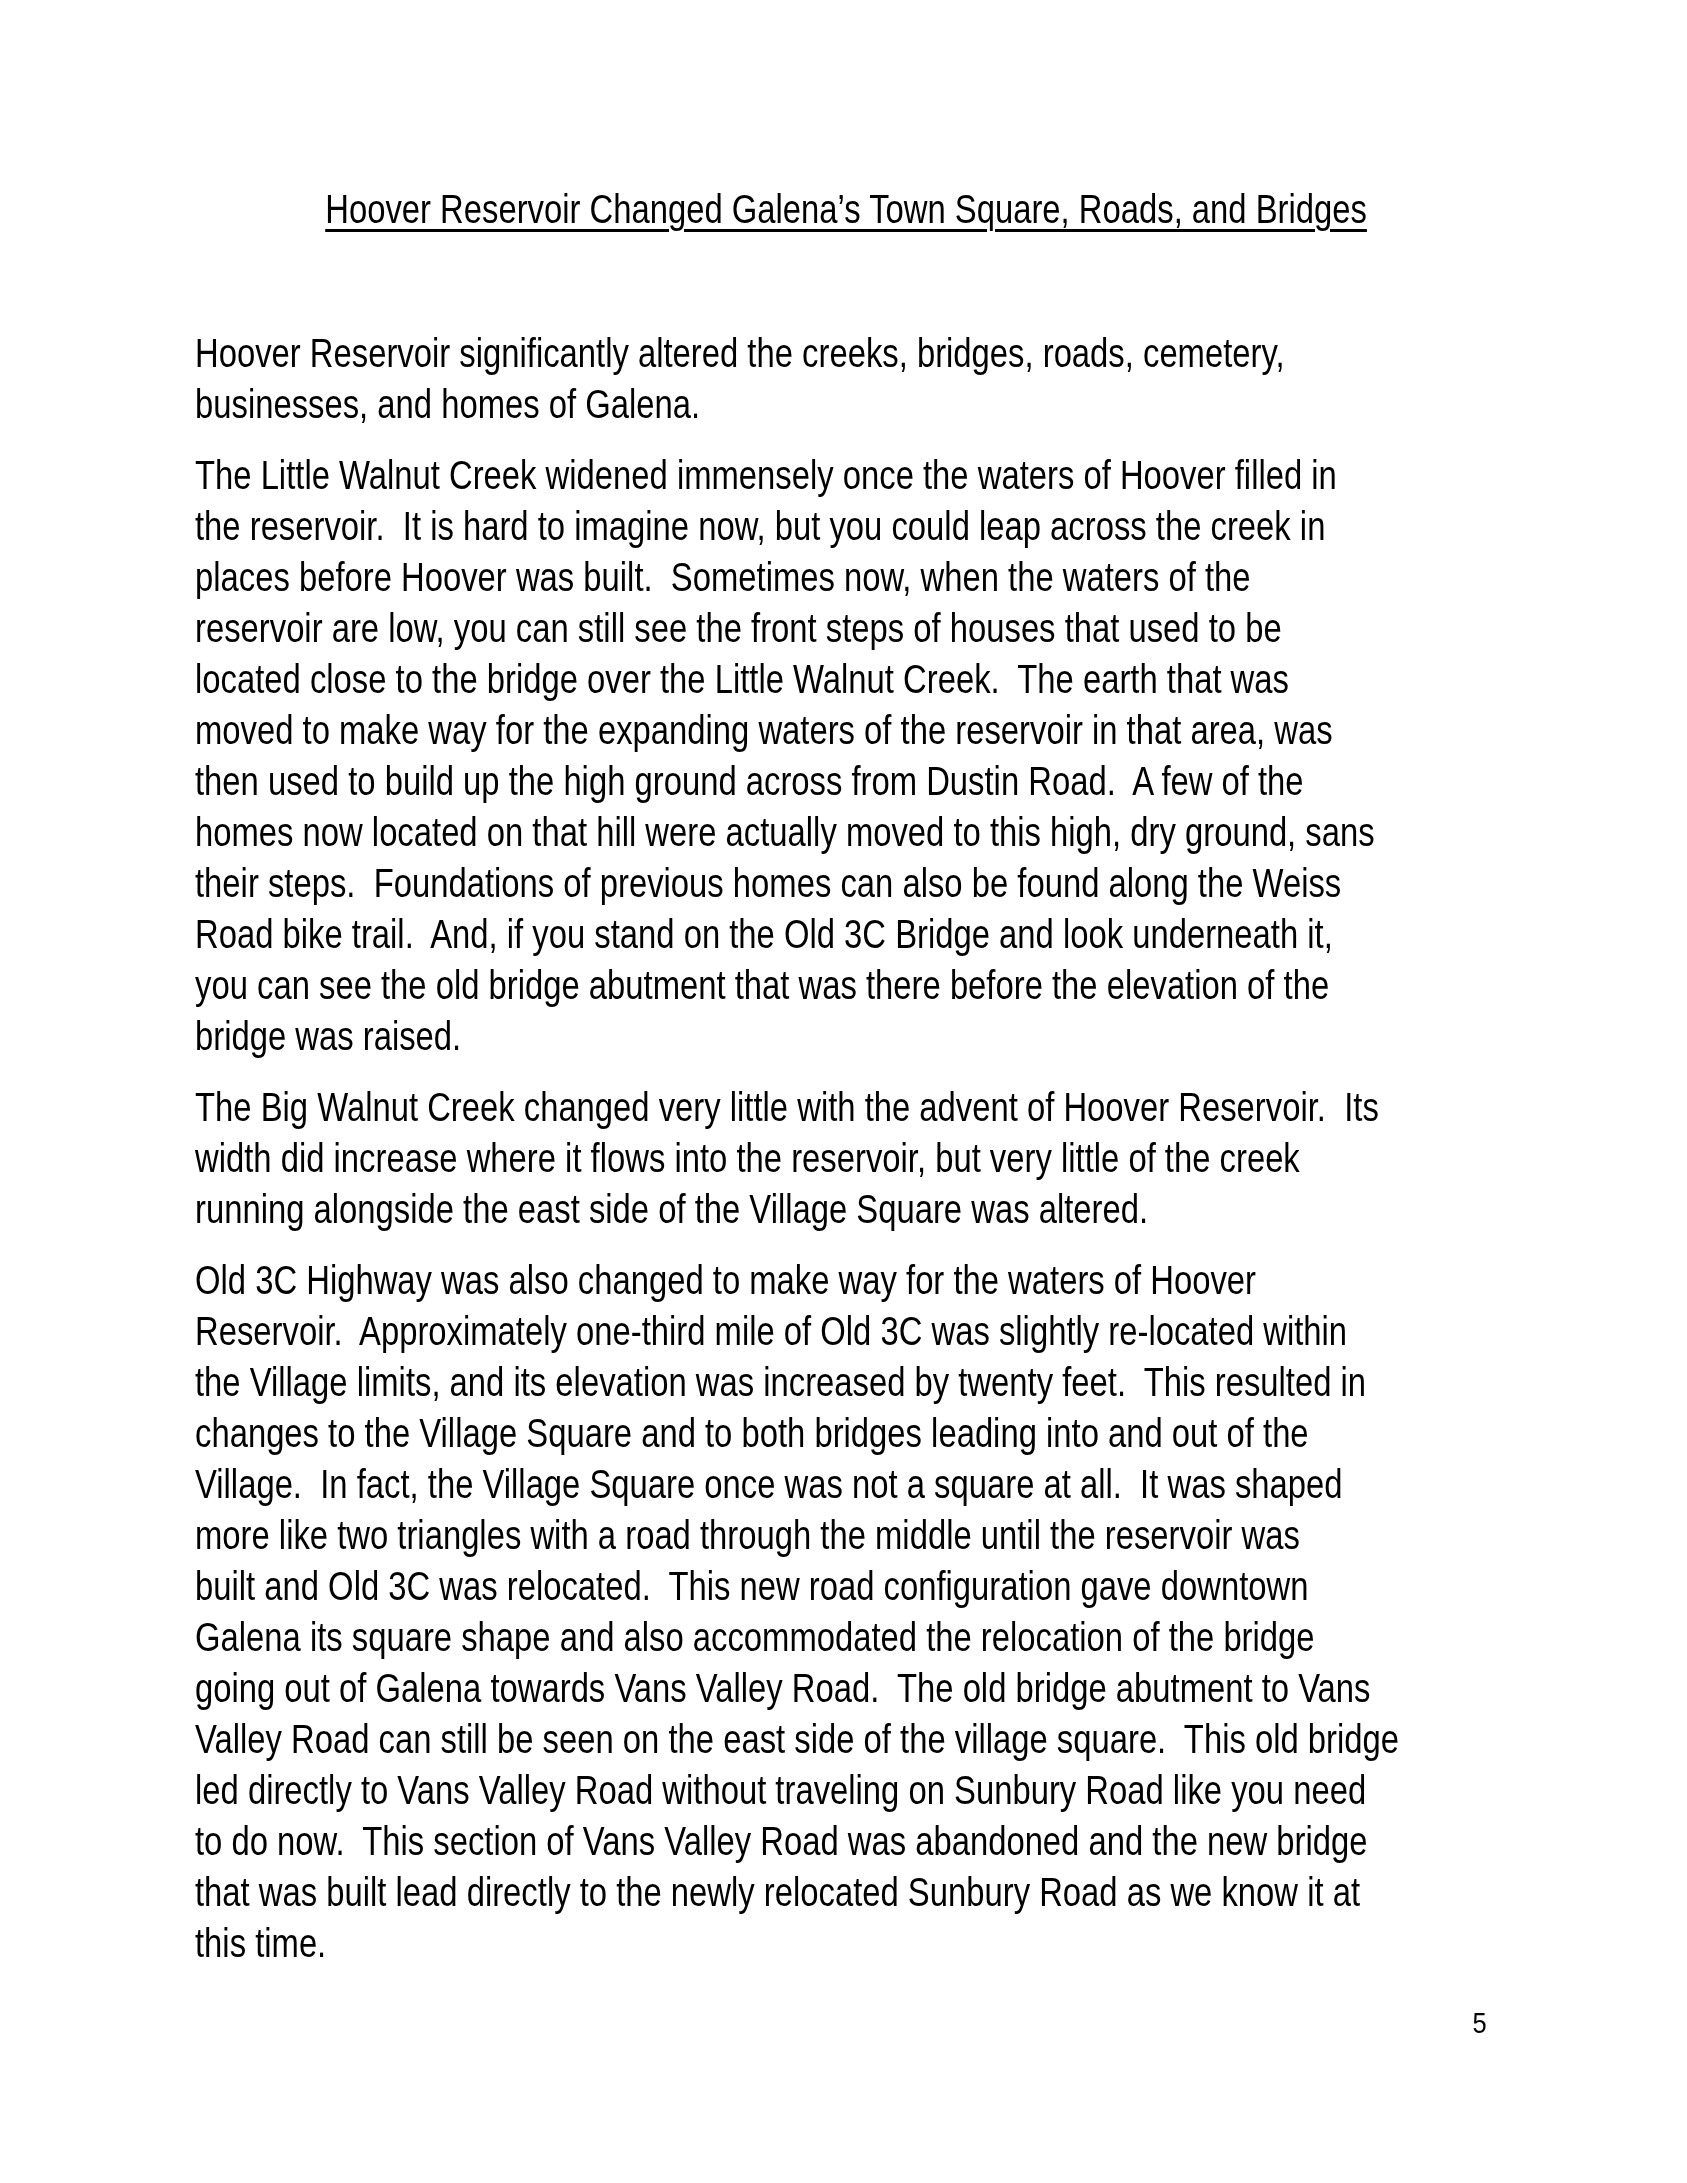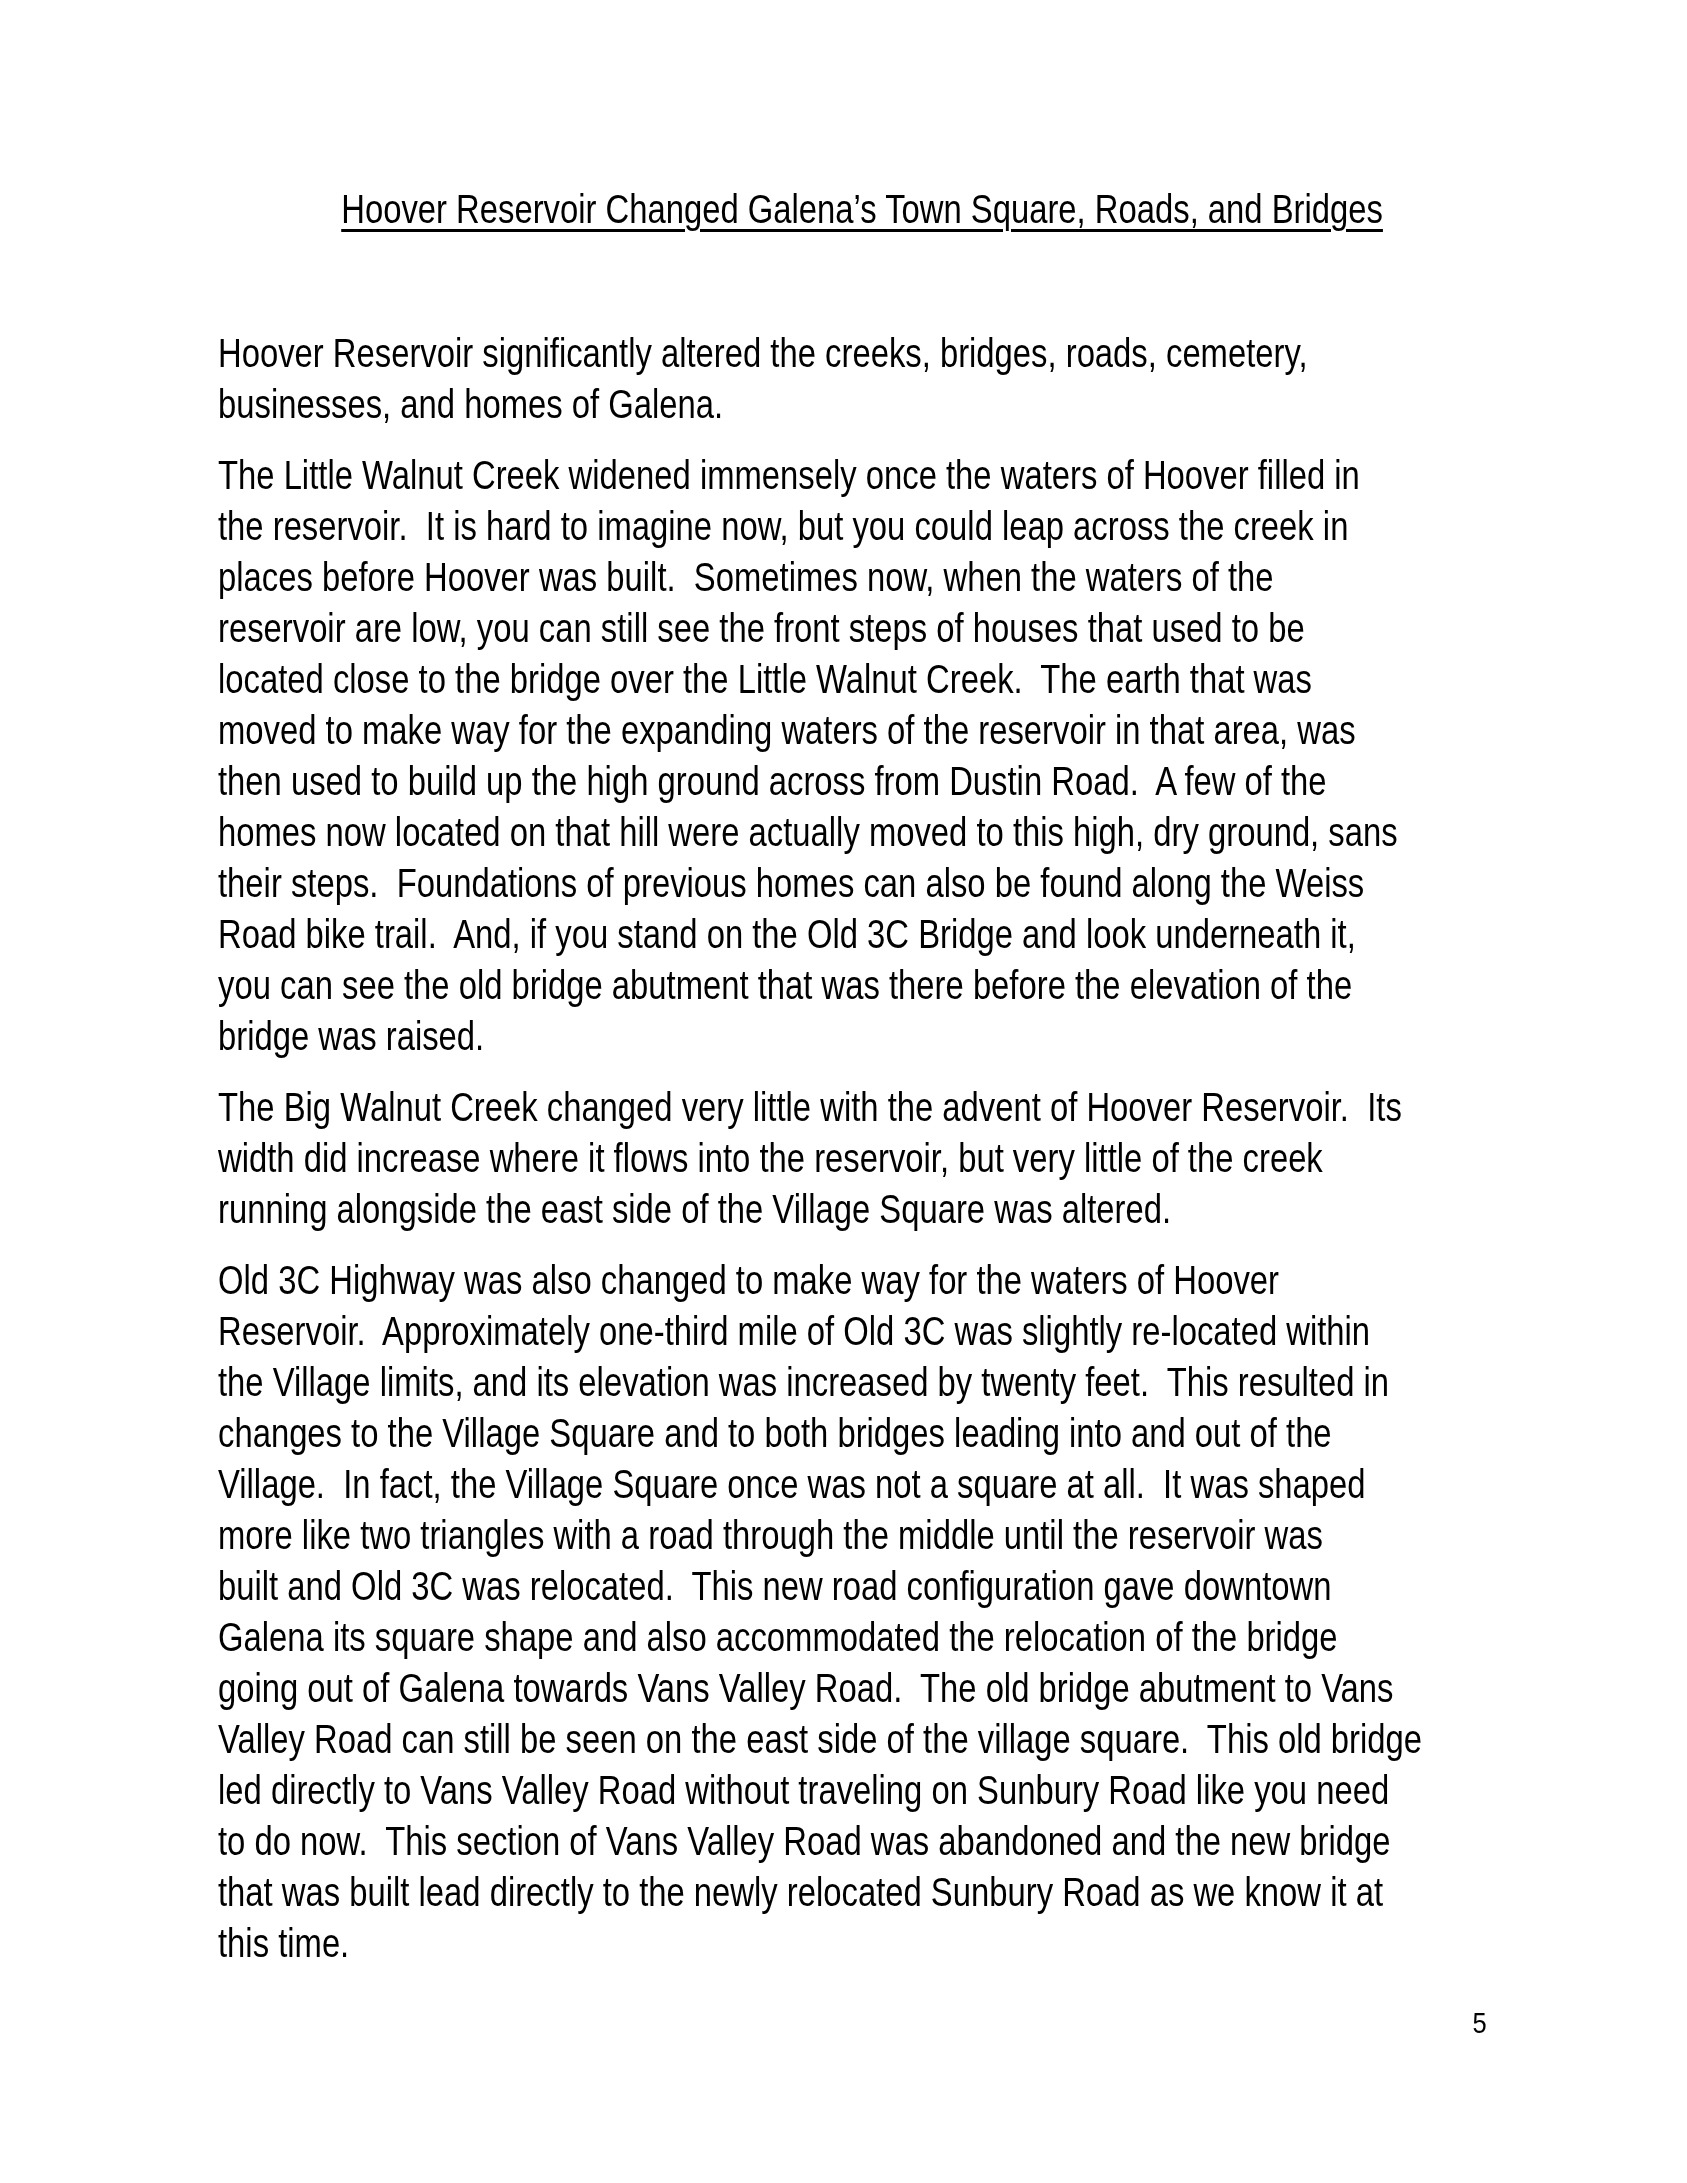--- a/index.html
+++ b/index.html
@@ -11,21 +11,21 @@
     position: relative;
     width: 1687px;
     height: 2183px;
     background: #ffffff;
     font-family: "Liberation Sans", sans-serif;
     color: #000000;
     overflow: hidden;
   }
   .content {
     position: absolute;
-    left: 211px;
+    left: 195px;
     top: 0;
     width: 1297px;
   }
   .doc-title {
     margin: 181px 0 0 0;
     text-align: center;
     font-size: 41px;
     line-height: 56px;
     font-weight: 400;
   }
@@ -33,21 +33,20 @@
     display: inline-block;
     transform: scaleX(0.8);
     transform-origin: 50% 0;
     text-decoration: underline;
     text-decoration-thickness: 3.3px;
     text-underline-offset: 6px;
     white-space: pre;
   }
   .body-paragraphs {
     margin-top: 91px;
-    margin-left: 7px;
   }
   .para {
     margin: 0 0 20px 0;
   }
   .line {
     font-size: 41px;
     line-height: 51px;
     white-space: pre;
     transform: scaleX(0.8);
     transform-origin: 0 50%;

